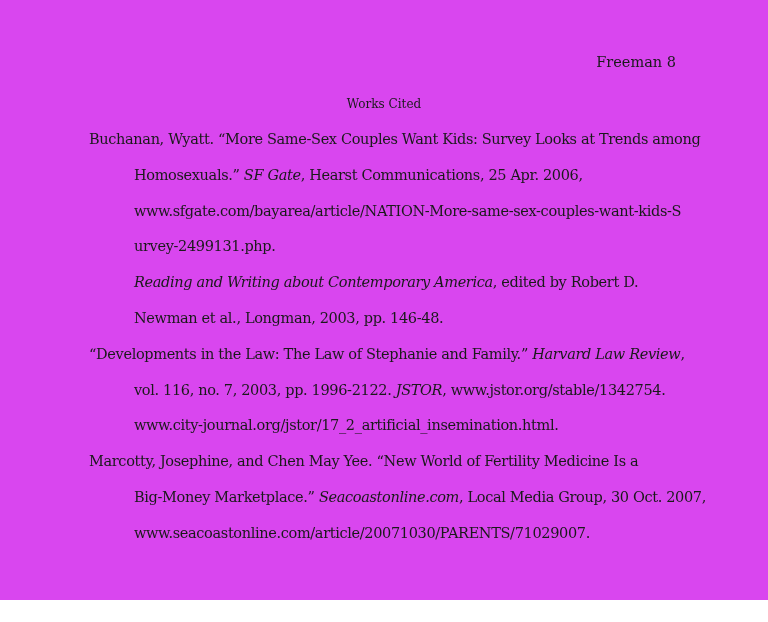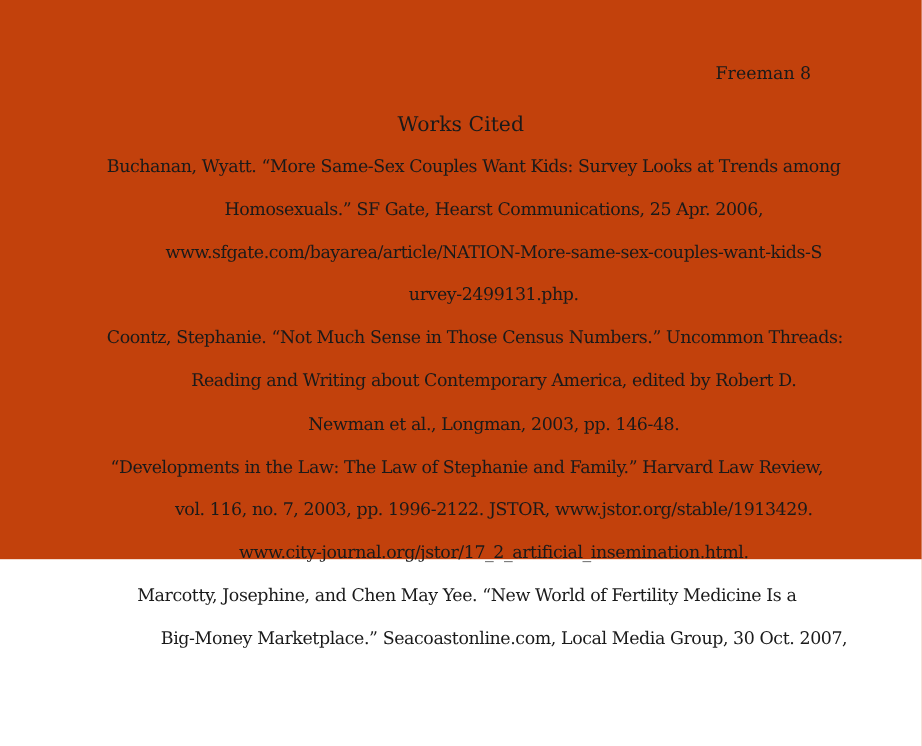--- a/index.html
+++ b/index.html
@@ -13,86 +13,85 @@
     overflow: hidden;
     position: relative;
     font-family: "DejaVu Serif", "Liberation Serif", serif;
     color: #1a1a1a;
   }
   .page {
     position: absolute;
     left: 0;
     top: 0;
     width: 768px;
-    height: 466px;
-    background: #c2410c;
+    height: 600px;
+    background: #d946ef;
   }
   .running-head {
     position: absolute;
     top: 52px;
     right: 92px;
     font-size: 14.5px;
     line-height: 20px;
     white-space: nowrap;
   }
   .title {
     position: absolute;
     top: 94px;
     left: 0;
     width: 768px;
     text-align: center;
-    font-size: 17px;
+    font-size: 12px;
     line-height: 20px;
     white-space: nowrap;
   }
   .entries {
     position: absolute;
     top: 122px;
     left: 89px;
     width: 600px;
   }
   .entry {
     margin: 0;
-    text-align: center;
   }
   .line {
     height: 35.8px;
     line-height: 35.8px;
     font-size: 14.5px;
     white-space: nowrap;
     letter-spacing: -0.35px;
   }
   .line.indent {
     padding-left: 45px;
   }
-  .it { }
+  .it { font-style: italic; }
 </style>
 </head>
 <body>
 
 <div class="page">
   <div class="running-head">Freeman 8</div>
   <div class="title">Works Cited</div>
   <div class="entries" id="entries">
       <div class="entry">
         <div class="line"><span>Buchanan, Wyatt. “More Same-Sex Couples Want Kids: Survey Looks at Trends among</span></div>
         <div class="line indent"><span>Homosexuals.” </span><span class="it">SF Gate</span><span>, Hearst Communications, 25 Apr. 2006,</span></div>
         <div class="line indent"><span>www.sfgate.com/bayarea/article/NATION-More-same-sex-couples-want-kids-S</span></div>
         <div class="line indent"><span>urvey-2499131.php.</span></div>
       </div>
       <div class="entry">
-        <div class="line"><span>Coontz, Stephanie. “Not Much Sense in Those Census Numbers.” </span><span class="it">Uncommon Threads:</span></div>
         <div class="line indent"><span class="it">Reading and Writing about Contemporary America</span><span>, edited by Robert D.</span></div>
         <div class="line indent"><span>Newman et al., Longman, 2003, pp. 146-48.</span></div>
       </div>
       <div class="entry">
         <div class="line"><span>“Developments in the Law: The Law of Stephanie and Family.” </span><span class="it">Harvard Law Review</span><span>,</span></div>
-        <div class="line indent"><span>vol. 116, no. 7, 2003, pp. 1996-2122. </span><span class="it">JSTOR</span><span>, www.jstor.org/stable/1913429.</span></div>
+        <div class="line indent"><span>vol. 116, no. 7, 2003, pp. 1996-2122. </span><span class="it">JSTOR</span><span>, www.jstor.org/stable/1342754.</span></div>
       </div>
       <div class="entry">
         <div class="line indent"><span>www.city-journal.org/jstor/17_2_artificial_insemination.html.</span></div>
       </div>
       <div class="entry">
         <div class="line"><span>Marcotty, Josephine, and Chen May Yee. “New World of Fertility Medicine Is a</span></div>
         <div class="line indent"><span>Big-Money Marketplace.” </span><span class="it">Seacoastonline.com</span><span>, Local Media Group, 30 Oct. 2007,</span></div>
+        <div class="line indent"><span>www.seacoastonline.com/article/20071030/PARENTS/71029007.</span></div>
       </div>
     </div>
 </div>
 
 </body></html>

